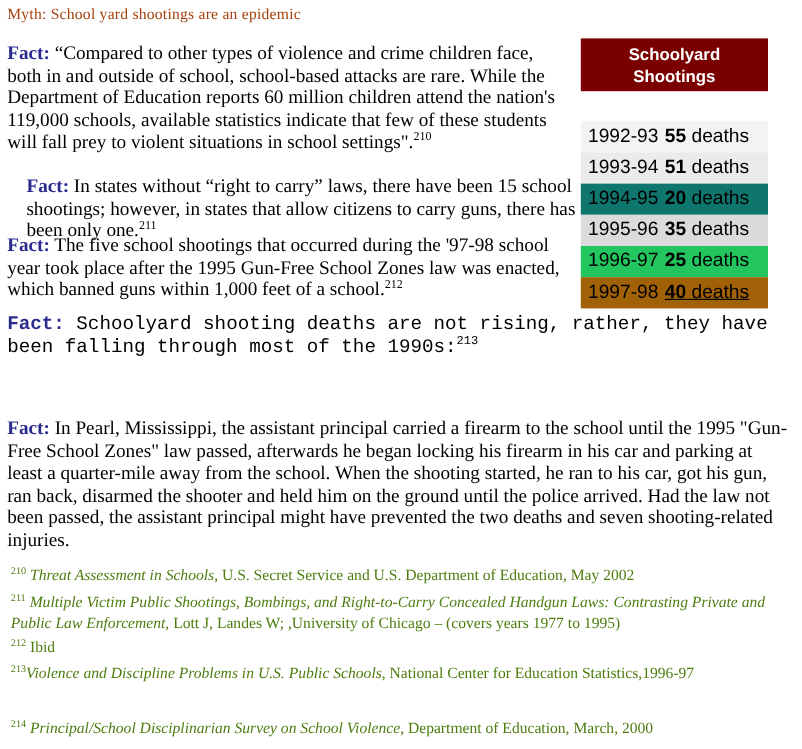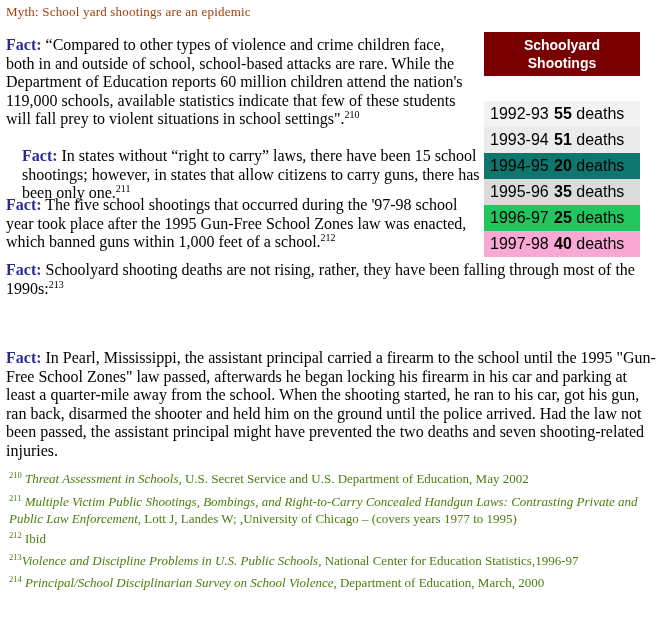--- a/index.html
+++ b/index.html
@@ -13,21 +13,21 @@
     .para {
       position: absolute; left: 6px;
       font-family: "Liberation Serif", serif; font-size: 16px; line-height: 18.6px;
       color: #000;
     }
     .fact-label { color: #2b2b8f; font-weight: bold; }
     sup { font-size: 10px; vertical-align: 6px; line-height: 0; }
     #p1 { top: 36px; width: 468px; }
     #p2 { top: 131px; width: 468px; }
     #p3 { top: 196px; width: 468px; }
-    #p4 { top: 261px; width: 640px; }
+    #p4 { top: 261px; width: 640px; font-family: Liberation Mono, monospace; }
     #p5 { top: 303px; width: 640px; }
     #p6 { top: 349px; width: 650px; }
 
     .stats {
       position: absolute; left: 484px; top: 32px; width: 156px;
       font-family: "Liberation Sans", sans-serif; color: #000;
     }
     .stats-header {
       background: #7a0000; color: #ffffff; font-weight: bold;
       text-align: center; font-size: 14px; line-height: 18px;
@@ -43,21 +43,21 @@
     .fn {
       position: absolute; left: 9px;
       font-family: "Liberation Serif", serif; font-size: 13px; line-height: 17px; color: #4d7c0f;
     }
     .fn sup { font-size: 8.5px; vertical-align: 5px; }
     .fn i { font-style: italic; }
     #fn210 { top: 470px; width: 650px; }
     #fn211 { top: 493px; width: 640px; }
     #fn212 { top: 530px; }
     #fn213 { top: 552px; width: 650px; }
-    #fn214 { top: 574px; width: 650px; }
+    #fn214 { top: 598px; width: 650px; }
   </style>
 </head>
 <body>
 
 <div class="page">
 
   <div class="title" style="color: rgb(163, 65, 12);">Myth: School  yard shootings are an epidemic</div>
 
   <p class="para" id="p1" style="margin:0"><span class="fact-label" style="color: rgb(43, 43, 143);">Fact:</span><span> “Compared to other types of violence and crime children face, both in and outside of school, school-based attacks are rare.  While the Department of Education reports 60 million children attend the nation's 119,000 schools, available statistics indicate that few of these students will fall prey to violent situations in school settings".</span><sup>210</sup></p>
 
@@ -73,21 +73,21 @@
   <div class="stats">
     <div class="stats-header" style="background: rgb(122, 0, 0);">
       <div>Schoolyard</div>
       <div>Shootings</div>
     </div>
     <div class="stats-row" style="background: rgb(243, 243, 243); margin-top: 25px;"><span class="year">1992-93</span><span class="num">55</span> <span>deaths</span></div>
     <div class="stats-row" style="background: rgb(235, 235, 235);"><span class="year">1993-94</span><span class="num">51</span> <span>deaths</span></div>
     <div class="stats-row" style="background: #0f766e;"><span class="year">1994-95</span><span class="num">20</span> <span>deaths</span></div>
     <div class="stats-row" style="background: rgb(219, 219, 219);"><span class="year">1995-96</span><span class="num">35</span> <span>deaths</span></div>
     <div class="stats-row" style="background: #22c55e;"><span class="year">1996-97</span><span class="num">25</span> <span>deaths</span></div>
-    <div class="stats-row" style="background: #f9a8d4;"><span class="year">1997-98</span><span class="num">40</span> <span>deaths</span></div>
+    <div class="stats-row" style="background: #a16207; text-decoration: underline;"><span class="year">1997-98</span><span class="num">40</span> <span>deaths</span></div>
   </div>
 
   <div class="fn" id="fn210"><sup>210</sup> <i>Threat Assessment in Schools</i><span>, U.S. Secret Service and U.S. Department of Education, May 2002</span></div>
 
   <div class="fn" id="fn211"><sup>211</sup> <i>Multiple Victim Public Shootings, Bombings, and Right-to-Carry Concealed Handgun Laws: Contrasting Private and Public Law Enforcement</i><span>, Lott J, Landes W; ,University of Chicago – (covers years 1977 to 1995)</span></div>
 
   <div class="fn" id="fn212"><sup>212</sup> <span>Ibid</span></div>
 
   <div class="fn" id="fn213"><sup>213</sup><i>Violence and Discipline Problems in U.S. Public Schools</i><span>, National Center for Education Statistics,1996-97</span></div>
 

